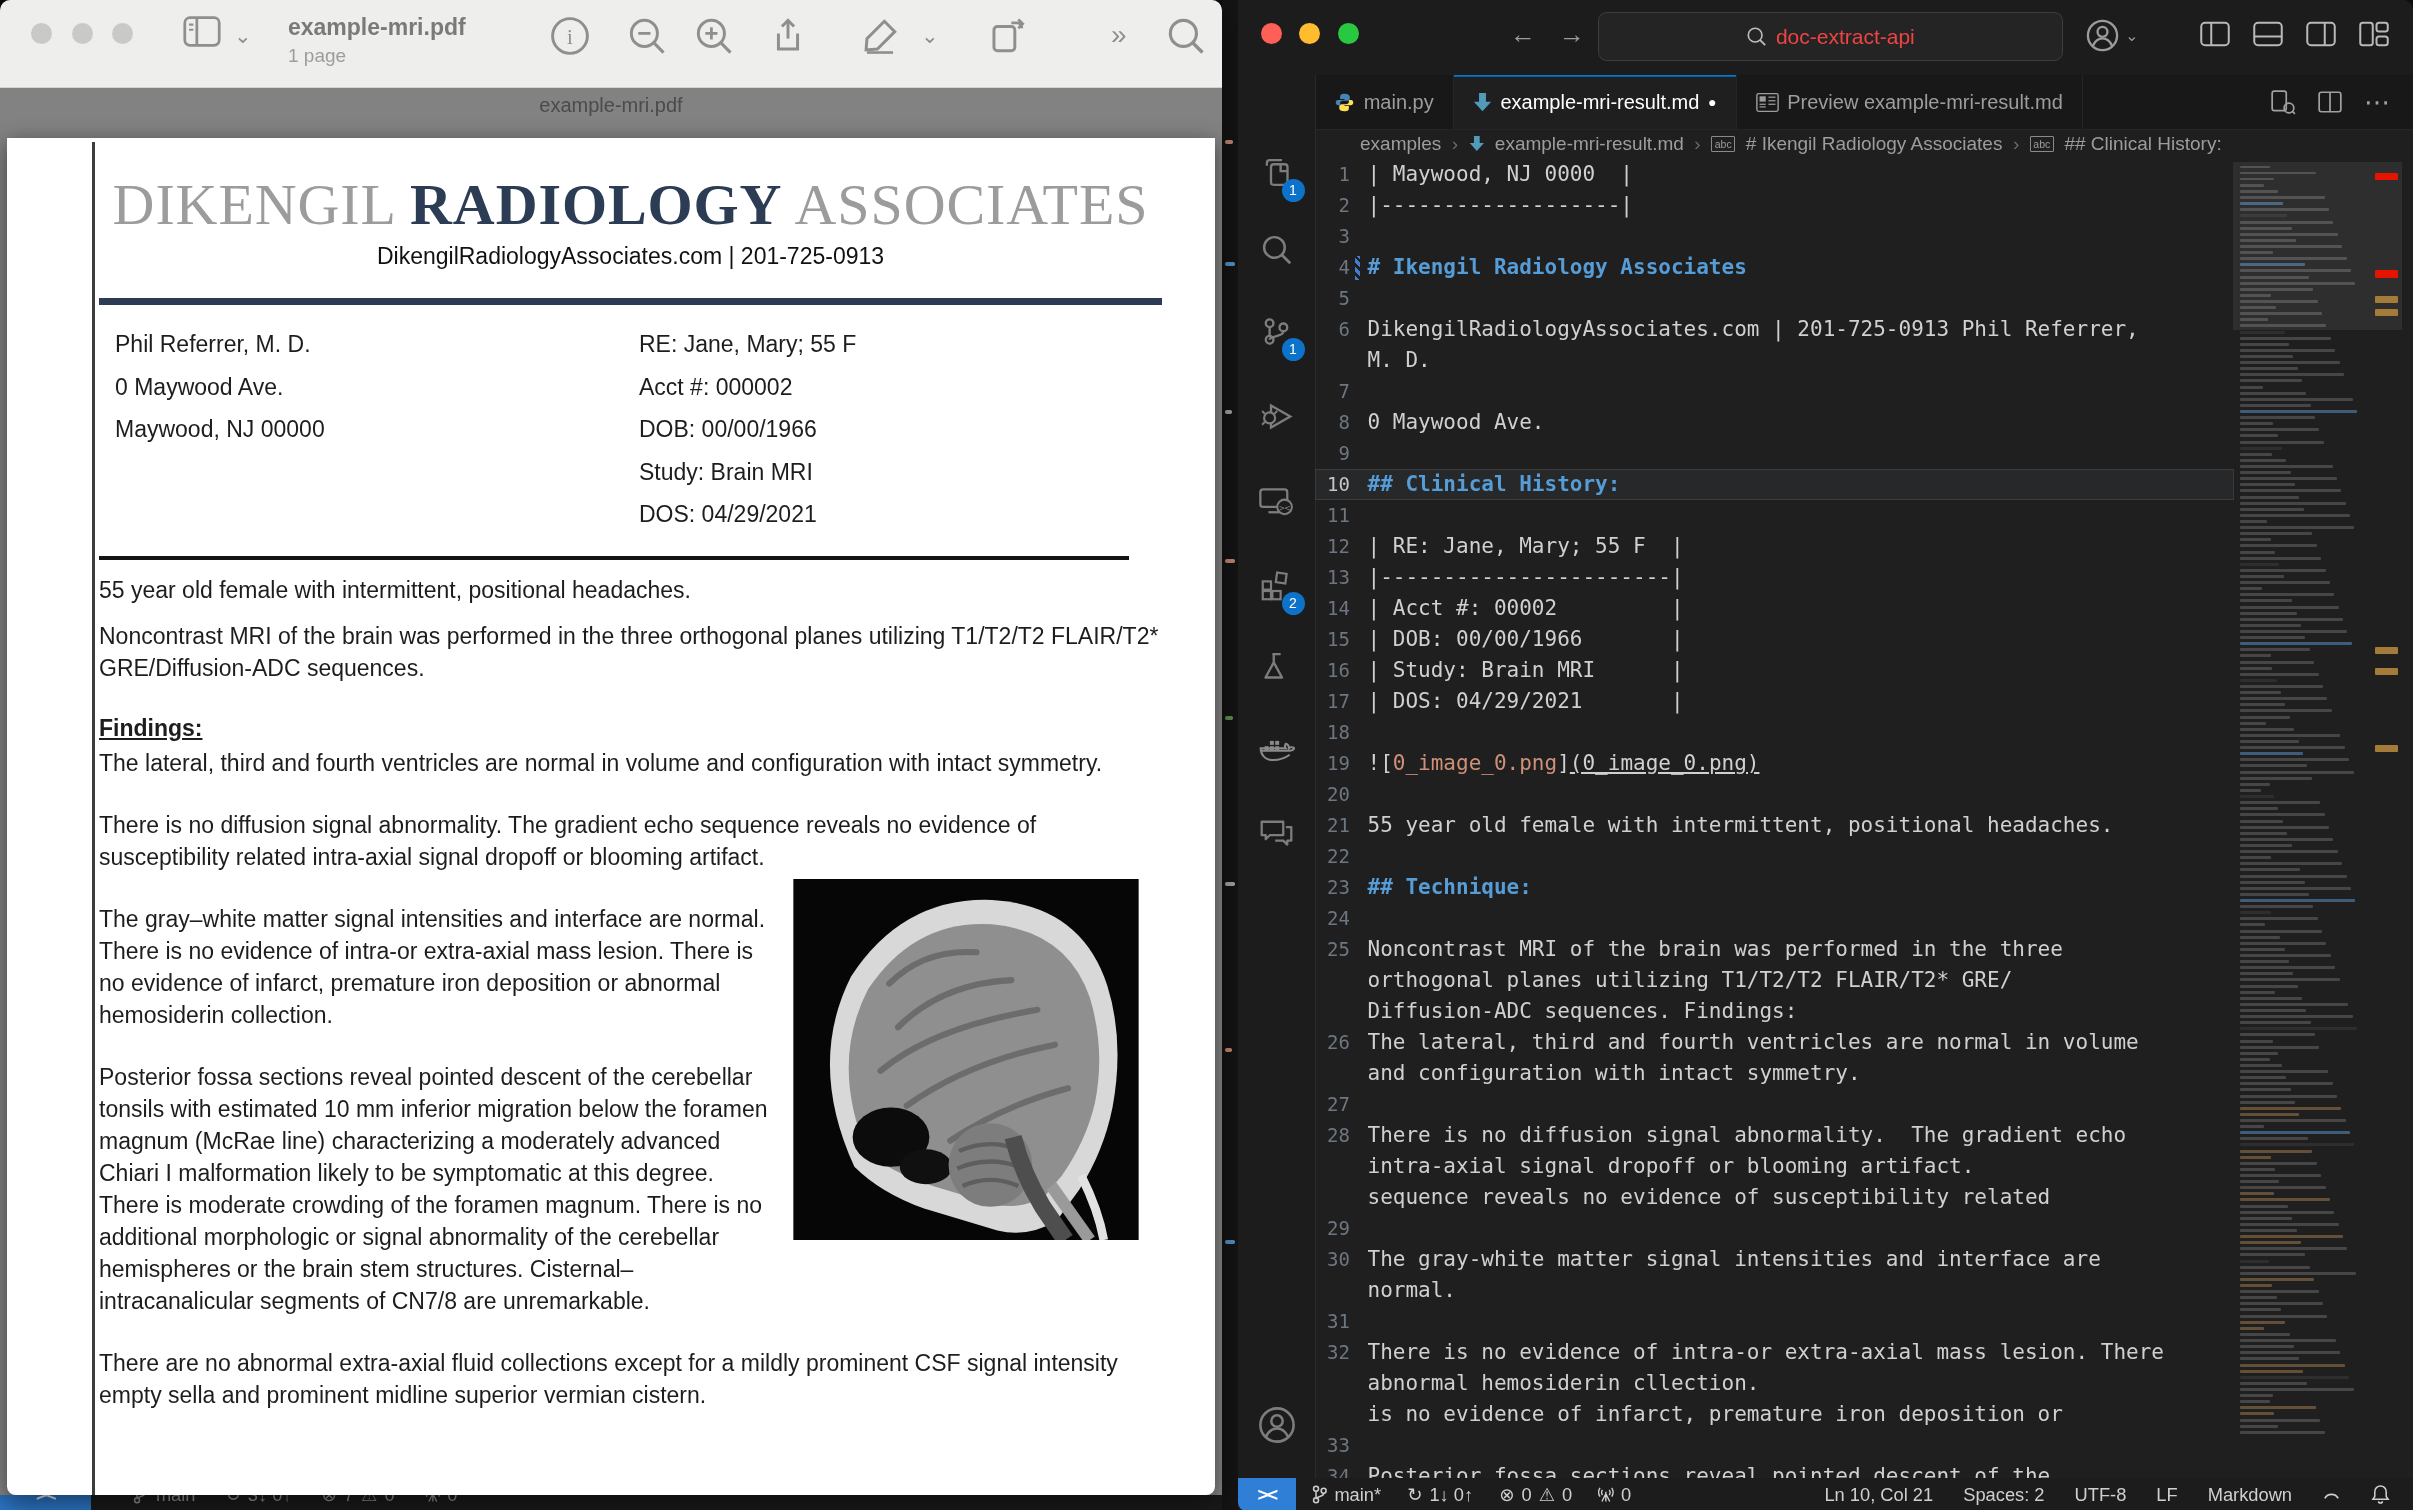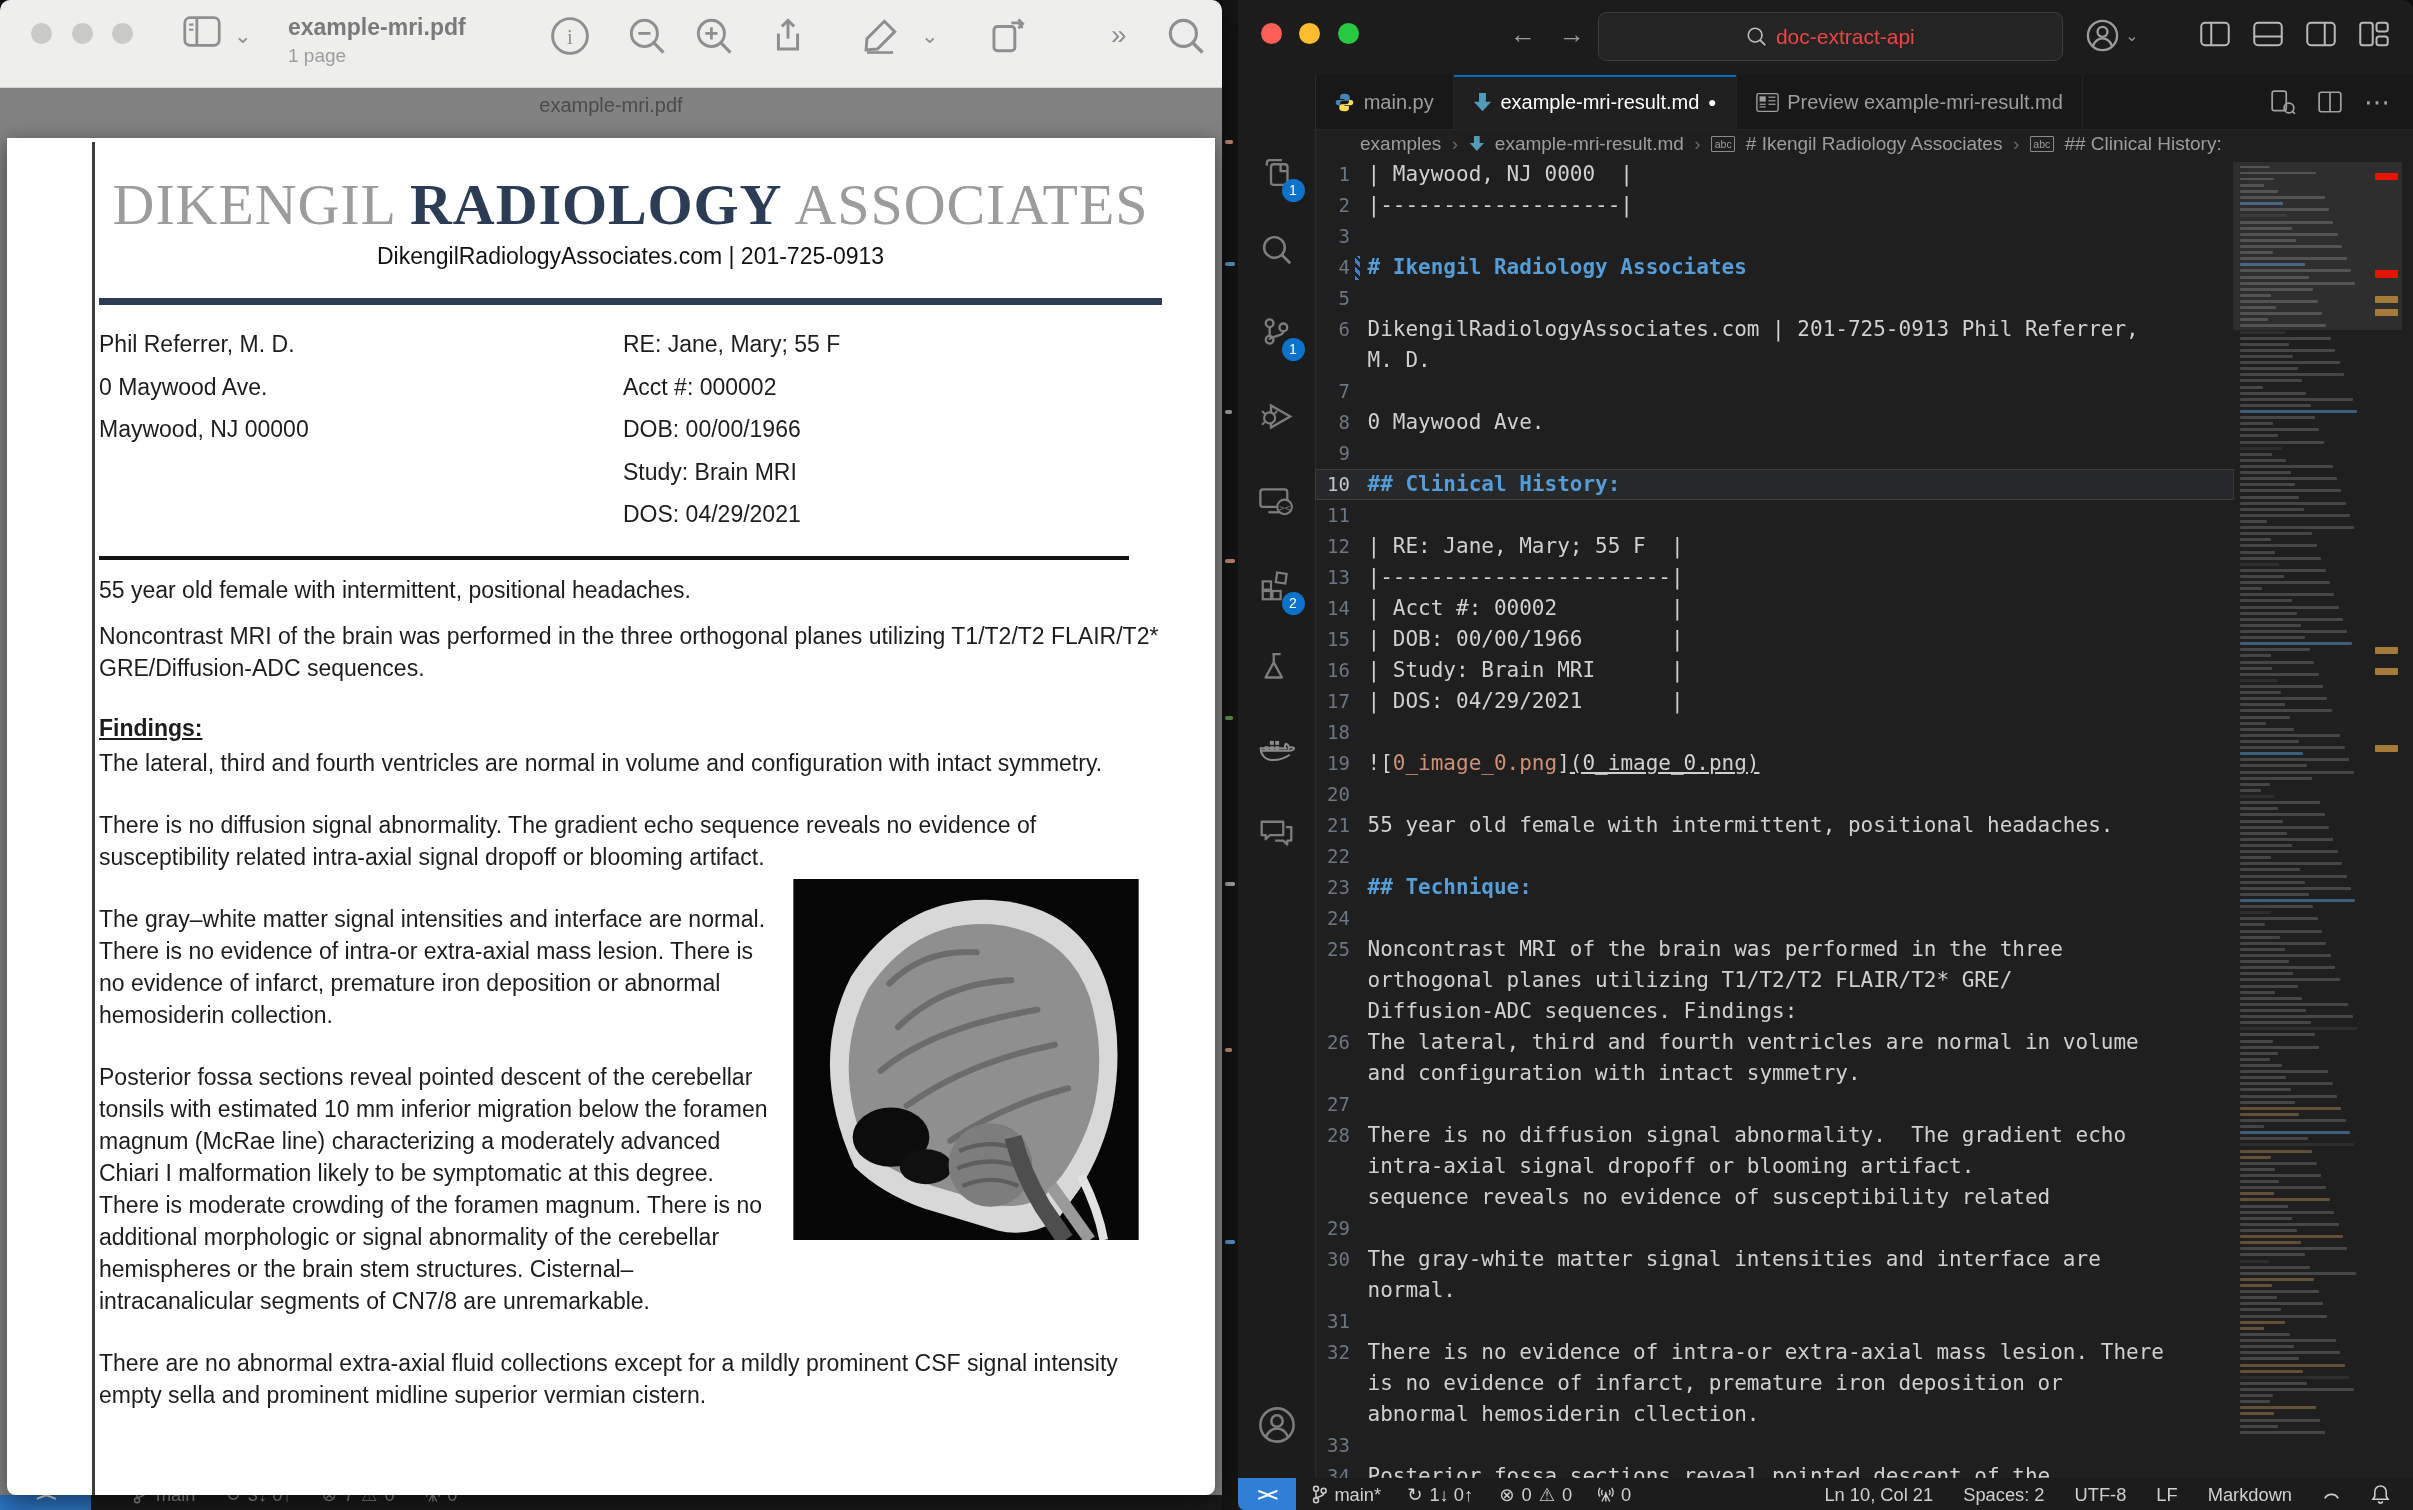--- a/index.html
+++ b/index.html
@@ -22,21 +22,21 @@
   #pv-caption{position:absolute;left:0;top:94px;width:1222px;text-align:center;font-size:20px;color:#4b4b4b;}
   #pv-page{position:absolute;left:7px;top:138px;width:1208px;height:1357px;background:#ffffff;border-radius:0 0 8.7px 8.7px;box-shadow:0 5.2px 21px rgba(0,0,0,.5);}
   #pv-vline{position:absolute;left:85px;top:3.5px;bottom:0;width:2.6px;background:#3c3c3c;}
   #doc{position:absolute;left:92px;top:10.5px;width:1063px;color:#1d1d1d;font-size:23px;line-height:32px;}
   #doc-brand{margin-top:40px;text-align:center;font-family:"Liberation Serif",serif;font-size:58px;letter-spacing:0.9px;color:#9c9c9c;white-space:nowrap;}
   #doc-brand b{color:#2c3c55;font-weight:bold;}
   #doc-contact{text-align:center;margin-top:19px;font-size:23px;color:#111;}
   .rule-navy{height:7.9px;background:#2c3c55;margin-top:26px;}
   #doc-info{display:flex;margin-top:23px;}
   #doc-info .col{display:flex;flex-direction:column;gap:10.5px;font-size:23px;}
-  #doc-info .col.left{width:524px;}
+  #doc-info .col.left{width:524px;margin-left:16px;}
   .rule-black{height:3.5px;background:#141414;margin-top:26px;width:1030px;}
   .doc-h{margin-top:28px;font-weight:bold;text-decoration:underline;font-size:23px;}
   .doc-p{margin:14px 0 0 0;}
   .doc-p.gap{margin-top:30px;}
   .doc-p.narrow{width:671px;}
   #mri{position:absolute;left:694px;top:730px;width:346px;height:361px;}
   
   #vscode{position:absolute;left:1238px;top:0;width:1175px;height:1511px;background:#1f1f1f;z-index:2;border-radius:0 10.5px 0 0;overflow:hidden;font-family:"Liberation Sans",sans-serif;}
   #vs-titlebar{position:absolute;left:0;top:0;width:100%;height:75px;background:#1c1c1c;}
   #vs-titlebar .tl.red{background:#ff5f57;}#vs-titlebar .tl.yellow{background:#febc2e;}#vs-titlebar .tl.green{background:#28c840;}
@@ -590,25 +590,25 @@
         <div class="erow">
           <span class="ln">31</span>
           <span class="code"><span></span></span>
         </div>
         <div class="erow">
           <span class="ln">32</span>
           <span class="code"><span>There is no evidence of intra-or extra-axial mass lesion. There</span></span>
         </div>
         <div class="erow">
           <span class="ln"></span>
+          <span class="code"><span>abnormal hemosiderin cllection.</span></span>
+        </div>
+        <div class="erow">
+          <span class="ln"></span>
           <span class="code"><span>is no evidence of infarct, premature iron deposition or</span></span>
-        </div>
-        <div class="erow">
-          <span class="ln"></span>
-          <span class="code"><span>abnormal hemosiderin cllection.</span></span>
         </div>
         <div class="erow">
           <span class="ln">33</span>
           <span class="code"><span></span></span>
         </div>
         <div class="erow">
           <span class="ln">34</span>
           <span class="code"><span>Posterior fossa sections reveal pointed descent of the</span></span>
         </div>
       </div>

